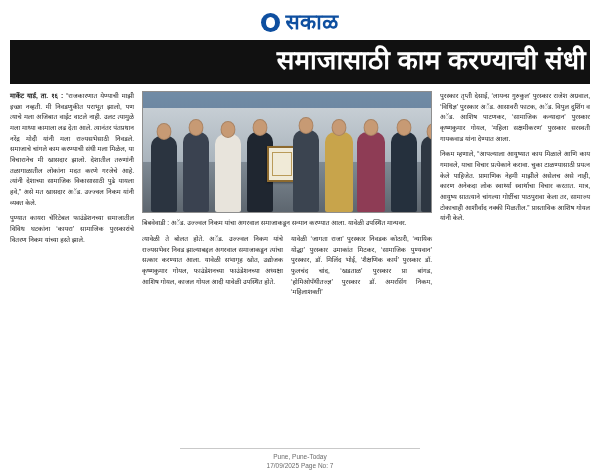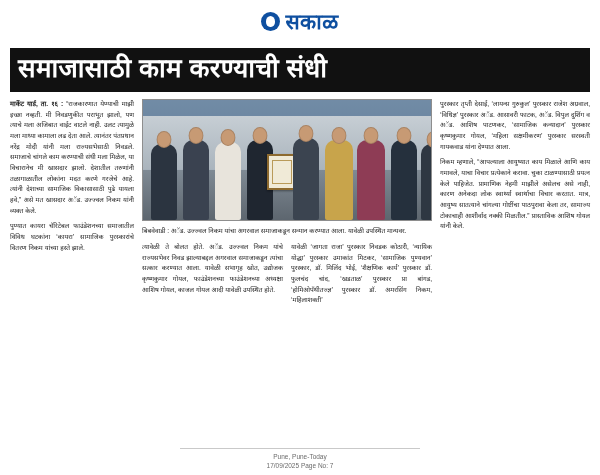--- a/index.html
+++ b/index.html
@@ -26,21 +26,21 @@
   
   .masthead {
     height: 34px;
     display: flex;
     align-items: center;
     justify-content: center;
     padding-top: 4px;
   }
   .logo-wrap {
     display: flex;
-    align-items: center;
+    align-items: flex-end;
     gap: 5px;
   }
   .logo-mark {
     width: 19px;
     height: 19px;
     border-radius: 50%;
     background: #0e4fa0;
     position: relative;
     flex: none;
   }
@@ -59,23 +59,23 @@
     font-weight: bold;
     color: #0e4fa0;
     letter-spacing: .5px;
     line-height: 1;
   }
 
   
   .headline-band {
     background: #111111;
     color: #ffffff;
-    text-align: left;
+    text-align: right;
     padding: 6px 4px 8px 8px;
-    margin-top: 10px;
+    margin-top: 2px;
   }
   .headline-band .headline {
     font-size: 26px;
     font-weight: bold;
     line-height: 1.15;
     letter-spacing: .3px;
   }
 
   
   .subhead {

